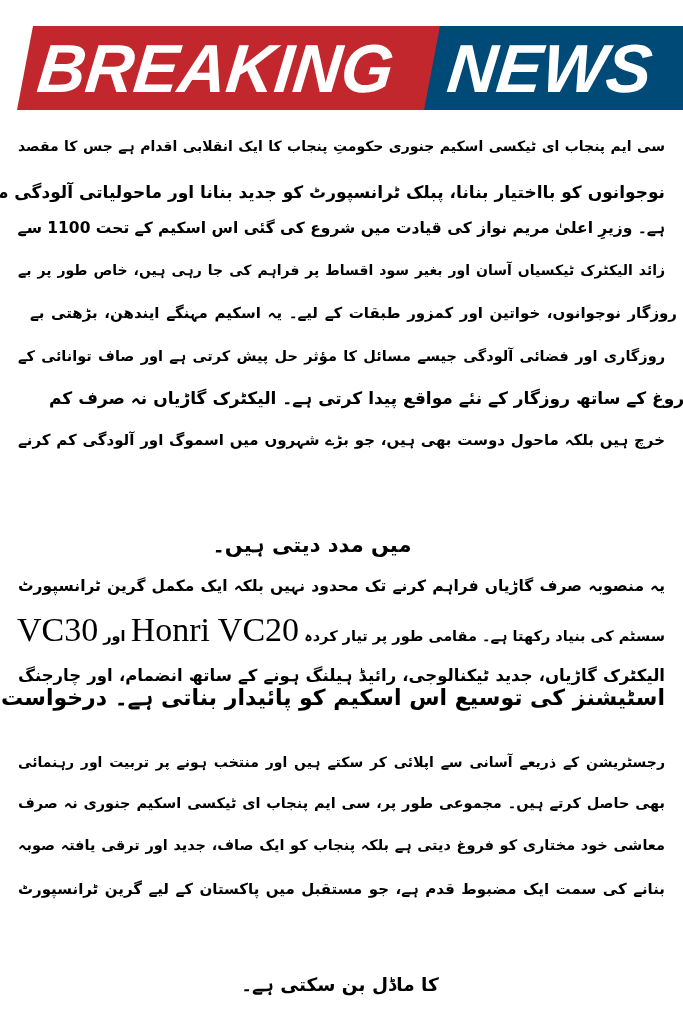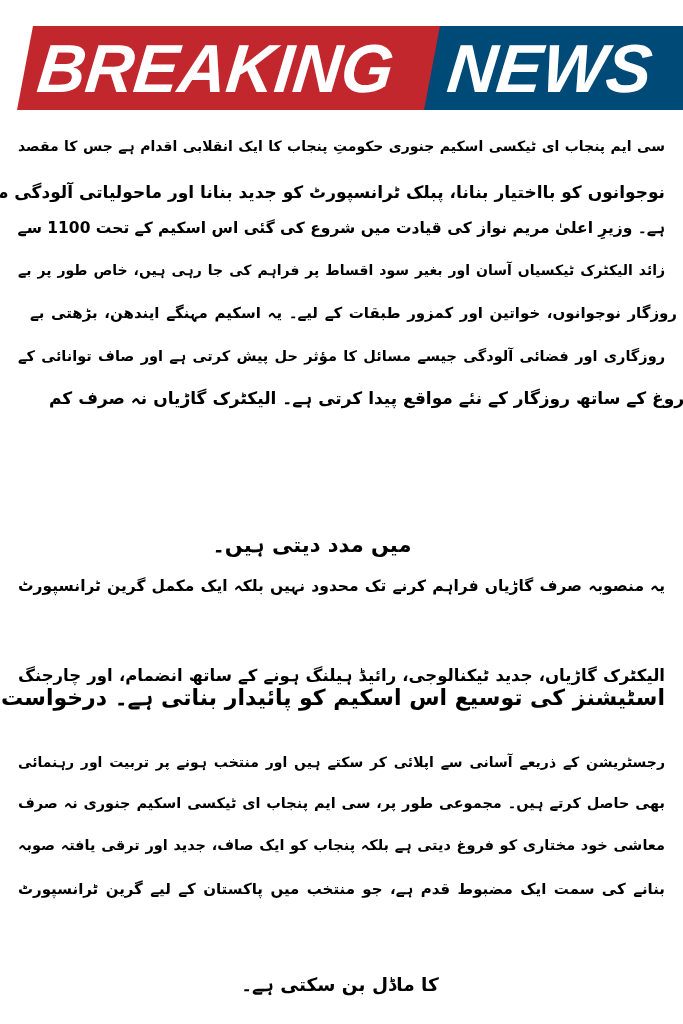--- a/index.html
+++ b/index.html
@@ -27,23 +27,30 @@
 
 <div class="article">
 
   <div class="line" style="top: 126px; font-size: 14px;">سی ایم پنجاب ای ٹیکسی اسکیم جنوری حکومتِ پنجاب کا ایک انقلابی اقدام ہے جس کا مقصد</div>
   <div class="line" style="top: 172px; font-size: 17px;">نوجوانوں کو بااختیار بنانا، پبلک ٹرانسپورٹ کو جدید بنانا اور ماحولیاتی آلودگی میں کمی لانا</div>
   <div class="line" style="top: 208px; font-size: 15.5px;">ہے۔ وزیرِ اعلیٰ مریم نواز کی قیادت میں شروع کی گئی اس اسکیم کے تحت 1100 سے</div>
   <div class="line" style="top: 250px; font-size: 14px;">زائد الیکٹرک ٹیکسیاں آسان اور بغیر سود اقساط پر فراہم کی جا رہی ہیں، خاص طور پر بے</div>
   <div class="line" style="top: 293px; font-size: 15px; margin-left: 12px;">روزگار نوجوانوں، خواتین اور کمزور طبقات کے لیے۔ یہ اسکیم مہنگے ایندھن، بڑھتی بے</div>
   <div class="line" style="top: 336px; font-size: 14.5px;">روزگاری اور فضائی آلودگی جیسے مسائل کا مؤثر حل پیش کرتی ہے اور صاف توانائی کے</div>
   <div class="line" style="top: 378px; font-size: 17px; margin-left: 31px;">فروغ کے ساتھ روزگار کے نئے مواقع پیدا کرتی ہے۔ الیکٹرک گاڑیاں نہ صرف کم</div>
+  <div class="line" style="top: 420px; font-size: 15px;">خرچ ہیں بلکہ ماحول دوست بھی ہیں، جو بڑے شہروں میں اسموگ اور آلودگی کم کرنے</div>
   <div class="line center" style="top: 525px; left: 200px; width: 200px; font-size: 21px; margin-left: 12px;">میں مدد دیتی ہیں۔</div>
 
   <div class="line" style="top: 566px; font-size: 15.5px;">یہ منصوبہ صرف گاڑیاں فراہم کرنے تک محدود نہیں بلکہ ایک مکمل گرین ٹرانسپورٹ</div>
+  <div class="line" style="top: 610px; font-size: 14.5px;">
+    <span>سسٹم کی بنیاد رکھتا ہے۔ مقامی طور پر تیار کردہ</span>
+    <span class="latin-run">Honri VC20</span>
+    <span>اور</span>
+    <span class="latin-run">VC30</span>
+  </div>
   <div class="line" style="top: 656px; font-size: 16.5px;">الیکٹرک گاڑیاں، جدید ٹیکنالوجی، رائیڈ ہیلنگ ہونے کے ساتھ انضمام، اور چارجنگ</div>
   <div class="line" style="top: 678px; font-size: 22px;">اسٹیشنز کی توسیع اس اسکیم کو پائیدار بناتی ہے۔ درخواست دہندگان آن لائن</div>
   <div class="line" style="top: 742px; font-size: 14px;">رجسٹریشن کے ذریعے آسانی سے اپلائی کر سکتے ہیں اور منتخب ہونے پر تربیت اور رہنمائی</div>
   <div class="line" style="top: 783px; font-size: 14.5px;">بھی حاصل کرتے ہیں۔ مجموعی طور پر، سی ایم پنجاب ای ٹیکسی اسکیم جنوری نہ صرف</div>
   <div class="line" style="top: 825px; font-size: 14.5px;">معاشی خود مختاری کو فروغ دیتی ہے بلکہ پنجاب کو ایک صاف، جدید اور ترقی یافتہ صوبہ</div>
-  <div class="line" style="top: 869px; font-size: 15px;">بنانے کی سمت ایک مضبوط قدم ہے، جو منتخب میں پاکستان کے لیے گرین ٹرانسپورٹ</div>
+  <div class="line" style="top: 869px; font-size: 15px;">بنانے کی سمت ایک مضبوط قدم ہے، جو مستقبل میں پاکستان کے لیے گرین ٹرانسپورٹ</div>
   <div class="line center" style="top: 965px; left: 240px; width: 200px; font-size: 18.5px;">کا ماڈل بن سکتی ہے۔</div>
 </div>
 
 </body></html>

